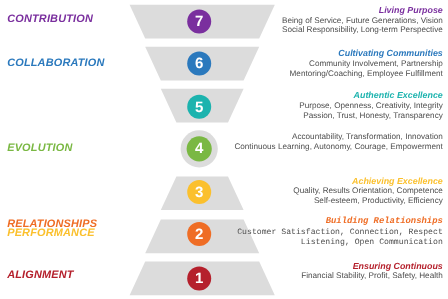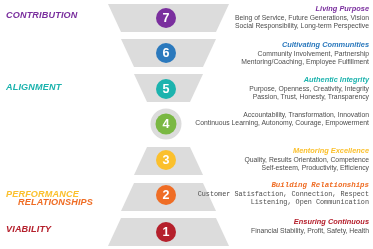--- a/index.html
+++ b/index.html
@@ -129,53 +129,54 @@
     </div>
 
     <div class="right-block" style="top:5px;">
       <div class="right-head" style="color:#7a2f9e;">Living Purpose</div>
       <div class="right-line">Being of Service, Future Generations, Vision</div>
       <div class="right-line">Social Responsibility, Long-term Perspective</div>
     </div>
   </div>
 
   <div class="level-row" style="top:35.5px;">
+    <div class="left-label" style="top:12px;color:#2b79bd;">COLLABORATION</div>
 
     <div class="shape-cell">
       <svg width="132" height="35.5" viewBox="0 0 132 35.5">
         <polygon points="21,3 116,3 103,31 34,31" fill="#dcdcdc"></polygon>
       </svg>
       <div class="badge" style="background:#2b79bd;">6</div>
     </div>
 
     <div class="right-block" style="top:5px;">
       <div class="right-head" style="color:#2b79bd;">Cultivating Communities</div>
       <div class="right-line">Community Involvement, Partnership</div>
       <div class="right-line">Mentoring/Coaching, Employee Fulfillment</div>
     </div>
   </div>
 
   <div class="level-row" style="top:71px;">
-    <div class="left-label" style="top:12px;color:#1cb3ae;">ALIGNMENT</div>
 
     <div class="shape-cell">
       <svg width="132" height="35.5" viewBox="0 0 132 35.5">
         <polygon points="34,3 103,3 90,31 47,31" fill="#dcdcdc"></polygon>
       </svg>
       <div class="badge" style="background:#1cb3ae;">5</div>
     </div>
 
     <div class="right-block" style="top:5px;">
-      <div class="right-head" style="color:#1cb3ae;">Authentic Integrity</div>
+      <div class="right-head" style="color:#1cb3ae;">Authentic Excellence</div>
       <div class="right-line">Purpose, Openness, Creativity, Integrity</div>
       <div class="right-line">Passion, Trust, Honesty, Transparency</div>
     </div>
   </div>
 
   <div class="level-row" style="top:106.5px;">
+    <div class="left-label" style="top:12px;color:#7ab843;">EVOLUTION</div>
 
     <div class="shape-cell">
       <div class="pinch-ring"></div>
       <div class="badge pinch" style="background:#7ab843;">4</div>
     </div>
 
     <div class="right-block" style="top:4px;width:240px;">
       <div class="right-line">Accountability, Transformation, Innovation</div>
       <div class="right-line">Continuous  Learning, Autonomy, Courage, Empowerment</div>
     </div>
@@ -185,45 +186,45 @@
     <div class="left-label" style="top:12px;color:#fbc02d;margin-top:36px;">PERFORMANCE</div>
 
     <div class="shape-cell">
       <svg width="132" height="35.5" viewBox="0 0 132 35.5">
         <polygon points="47,5 90,5 103,33 34,33" fill="#dcdcdc"></polygon>
       </svg>
       <div class="badge" style="background:#fbc02d;">3</div>
     </div>
 
     <div class="right-block" style="top:5px;">
-      <div class="right-head" style="color:#fbc02d;">Mentoring Excellence</div>
+      <div class="right-head" style="color:#fbc02d;">Achieving Excellence</div>
       <div class="right-line">Quality, Results Orientation, Competence</div>
       <div class="right-line">Self-esteem, Productivity, Efficiency</div>
     </div>
   </div>
 
   <div class="level-row" style="top:177.5px;">
-    <div class="left-label" style="top:20px;color:#ef6d25;margin-left:12px;">RELATIONSHIPS</div>
+    <div class="left-label" style="top:4px;color:#ef6d25;">RELATIONSHIPS</div>
 
     <div class="shape-cell">
       <svg width="132" height="35.5" viewBox="0 0 132 35.5">
         <polygon points="34,5 103,5 116,33 21,33" fill="#dcdcdc"></polygon>
       </svg>
       <div class="badge" style="background:#ef6d25;">2</div>
     </div>
 
     <div class="right-block" style="top:3px;font-family:Liberation Mono, monospace;">
       <div class="right-head" style="color:#ef6d25;">Building Relationships</div>
       <div class="right-line">Customer Satisfaction, Connection, Respect</div>
       <div class="right-line">Listening, Open Communication</div>
     </div>
   </div>
 
   <div class="level-row" style="top:213px;height:36px;">
-    <div class="left-label" style="top:12px;color:#b5202c;">VIABILITY</div>
+    <div class="left-label" style="top:12px;color:#b5202c;">ALIGNMENT</div>
 
     <div class="shape-cell" style="height:36px;">
       <svg width="132" height="36" viewBox="0 0 132 36">
         <polygon points="21,5 116,5 129,33 8,33" fill="#dcdcdc"></polygon>
       </svg>
       <div class="badge" style="background:#b5202c;top:19px;">1</div>
     </div>
 
     <div class="right-block" style="top:5px;">
       <div class="right-head" style="color:#b5202c;">Ensuring Continuous</div>

